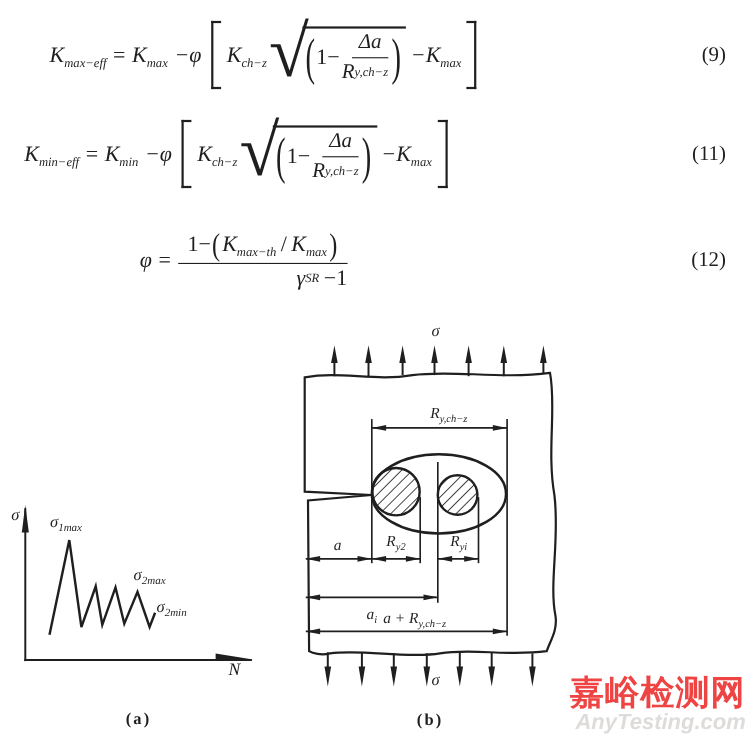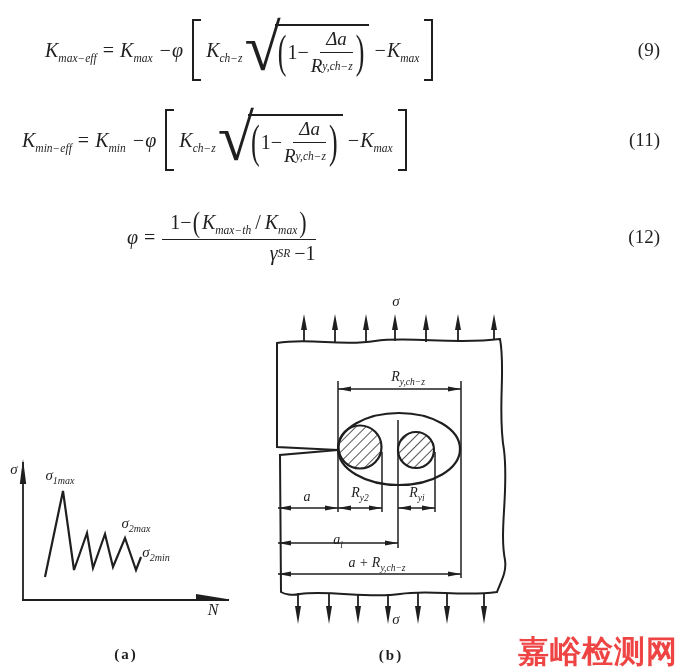--- a/index.html
+++ b/index.html
@@ -119,20 +119,21 @@
           <sub>SR</sub>
         <span class="up" style="margin-left:4px;">−1</span>
       </span>
     </span>
   </div>
   <div class="num-tag">(12)</div>
 </div>
 
 <div class="wm">
   <div class="cn">嘉峪检测网</div>
+  <div class="en">AnyTesting.com</div>
 </div>
 
 <svg class="figs" width="680" height="669" viewBox="0 0 680 669">
   <defs>
     <pattern id="hatch" patternUnits="userSpaceOnUse" width="7" height="7" patternTransform="rotate(45)">
       <line x1="0" y1="0" x2="0" y2="7" stroke="#2a2a2a" stroke-width="1.6"></line>
     </pattern>
   </defs>
 
   <g stroke="#1f1f1f" fill="#1f1f1f">
@@ -238,16 +239,16 @@
 <span class="flabel" style="left:136px;top:515px;"><i>σ</i><sub>2max</sub></span>
 <span class="flabel" style="left:156px;top:544px;"><i>σ</i><sub>2min</sub></span>
 <span class="flabel" style="left:213px;top:601px;font-size:16px;"><i>N</i></span>
 <span class="caption" style="left:126px;top:646px;">(a)</span>
 
 <span class="flabel" style="left:396px;top:293px;"><i>σ</i></span>
 <span class="dlabel" style="left:408px;top:369px;"><i>R</i><sub>y,ch−z</sub></span>
 <span class="dlabel" style="left:307px;top:489px;"><i>a</i></span>
 <span class="dlabel" style="left:360px;top:485px;"><i>R</i><sub>y2</sub></span>
 <span class="dlabel" style="left:417px;top:485px;"><i>R</i><sub>yi</sub></span>
-<span class="dlabel" style="left:338px;top:532px;"><i>a</i><sub>i</sub></span>
+<span class="dlabel" style="left:338px;top:552px;"><i>a</i><sub>i</sub></span>
 <span class="dlabel" style="left:377px;top:555px;text-align:right;"><i>a + </i><i>R</i><sub>y,ch−z</sub></span>
 <span class="flabel" style="left:396px;top:611px;"><i>σ</i></span>
 <span class="caption" style="left:391px;top:647px;">(b)</span>
 
 </body></html>

